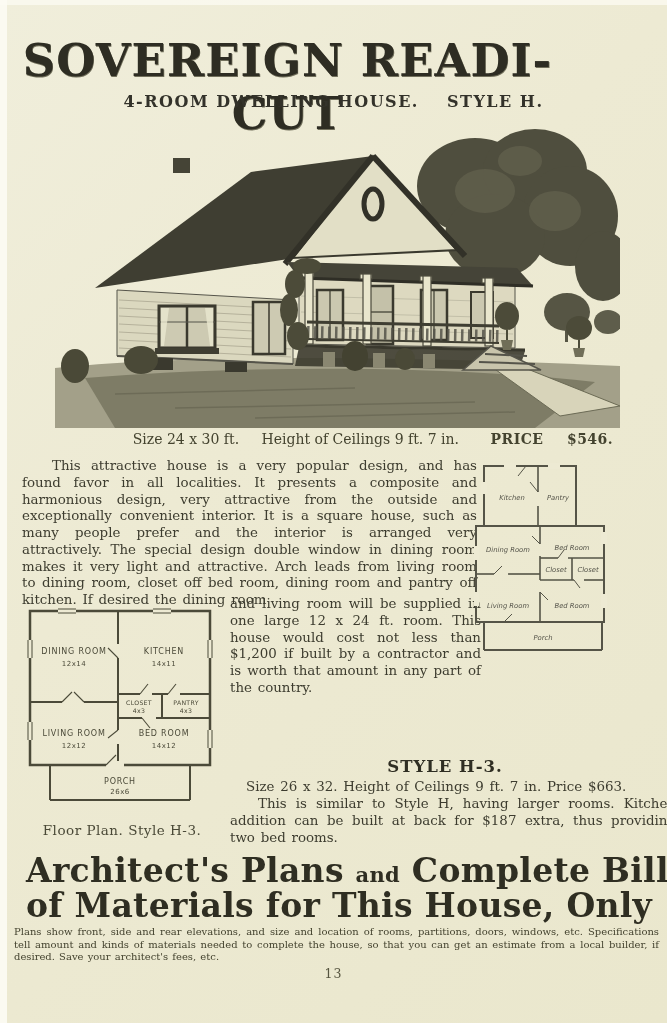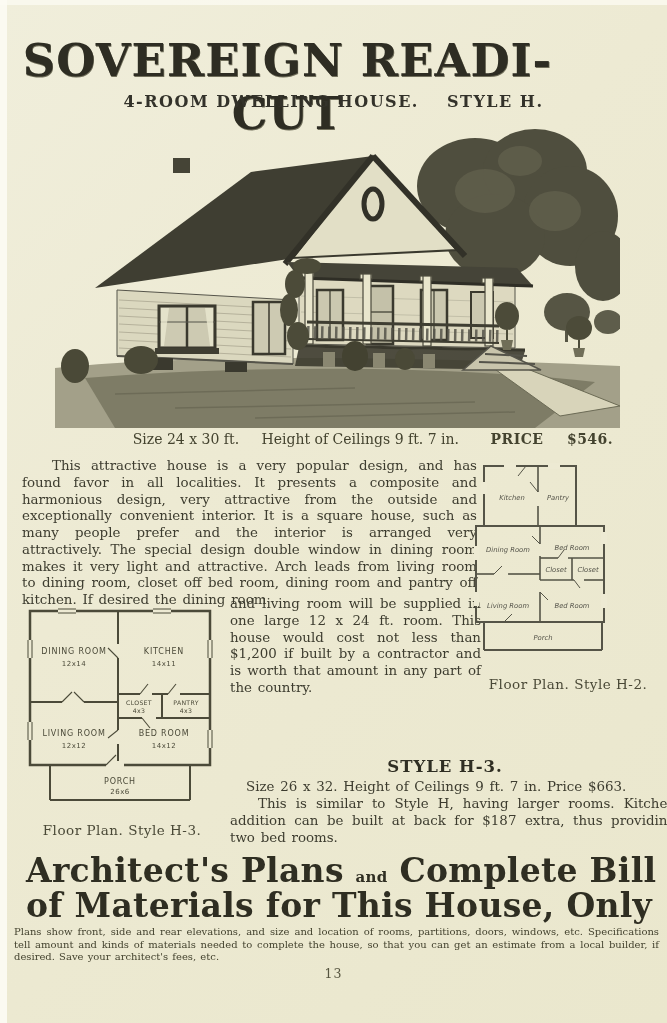--- a/index.html
+++ b/index.html
@@ -23,21 +23,21 @@
   .para2{left:222px;top:596px;width:251px;}
   .plan-caption{font-size:13.5px;color:#4a4937;text-align:center;letter-spacing:0.5px;}
   .cap-h2{left:468px;top:676px;width:200px;}
   .cap-h3{left:22px;top:822px;width:200px;}
   .h2note{left:222px;top:704px;width:446px;font-size:13.4px;line-height:1.3;text-align:center;}
   .h3head{left:222px;top:757px;width:446px;text-align:center;font-size:16.5px;font-weight:bold;letter-spacing:1px;color:#2f2e23;}
   .h3line1{left:222px;top:779px;width:446px;font-size:13.4px;padding-left:16px;box-sizing:border-box;}
   .h3body{left:222px;top:796px;width:446px;text-indent:28px;}
   .offer{left:26px;top:854px;width:616px;display:flex;align-items:flex-start;}
   .offer-lines{font-weight:bold;font-size:33px;line-height:1.06;color:#2f2e22;letter-spacing:0.3px;white-space:nowrap;}
-  .offer-lines .small-and{font-size:15px;}
+  .offer-lines .small-and{font-size:21px;}
   .fineprint{left:14px;top:926px;width:645px;font-size:10px;line-height:1.26;text-align:justify;color:#44432f;word-spacing:1px;}
   .pagenum{left:0;top:966px;width:667px;text-align:center;font-size:12.5px;color:#55543f;letter-spacing:1px;}
   svg text{font-family:"DejaVu Sans","Liberation Sans",sans-serif;fill:#4b4a39;}
   .plan-lbl{font-size:8px;letter-spacing:0.8px;text-anchor:middle;}
   .plan-dim{font-size:7px;letter-spacing:0.5px;text-anchor:middle;}
   .plan-sm{font-size:6.2px;letter-spacing:0.3px;text-anchor:middle;}
   .plan2-lbl{font-size:6.8px;font-style:italic;text-anchor:middle;fill:#55544a;}
 </style>
 </head>
 <body>
@@ -235,21 +235,20 @@
     <text class="plan2-lbl" x="38" y="38">Kitchen</text>
     <text class="plan2-lbl" x="84" y="38">Pantry</text>
     <text class="plan2-lbl" x="34" y="90">Dining Room</text>
     <text class="plan2-lbl" x="98" y="88">Bed Room</text>
     <text class="plan2-lbl" x="82" y="110">Closet</text>
     <text class="plan2-lbl" x="114" y="110">Closet</text>
     <text class="plan2-lbl" x="34" y="146">Living Room</text>
     <text class="plan2-lbl" x="98" y="146">Bed Room</text>
     <text class="plan2-lbl" x="69" y="178">Porch</text>
   </svg>
-  <div class="abs plan-caption cap-h2">Floor Plan. Style H-2.</div>
 
   <svg class="abs" style="left:22px;top:606px;" width="196" height="214" viewBox="0 0 196 214">
     <rect x="8" y="5" width="180" height="154" fill="none" stroke="#4b4a39" stroke-width="2.5"></rect>
     <g stroke="#4b4a39" stroke-width="2" fill="none">
       <line x1="96" y1="5" x2="96" y2="38"></line>
         <line x1="96" y1="52" x2="96" y2="88"></line>
       <line x1="8" y1="96" x2="40" y2="96"></line>
         <line x1="62" y1="96" x2="96" y2="96"></line>
       <line x1="96" y1="88" x2="118" y2="88"></line>
         <line x1="130" y1="88" x2="146" y2="88"></line>

